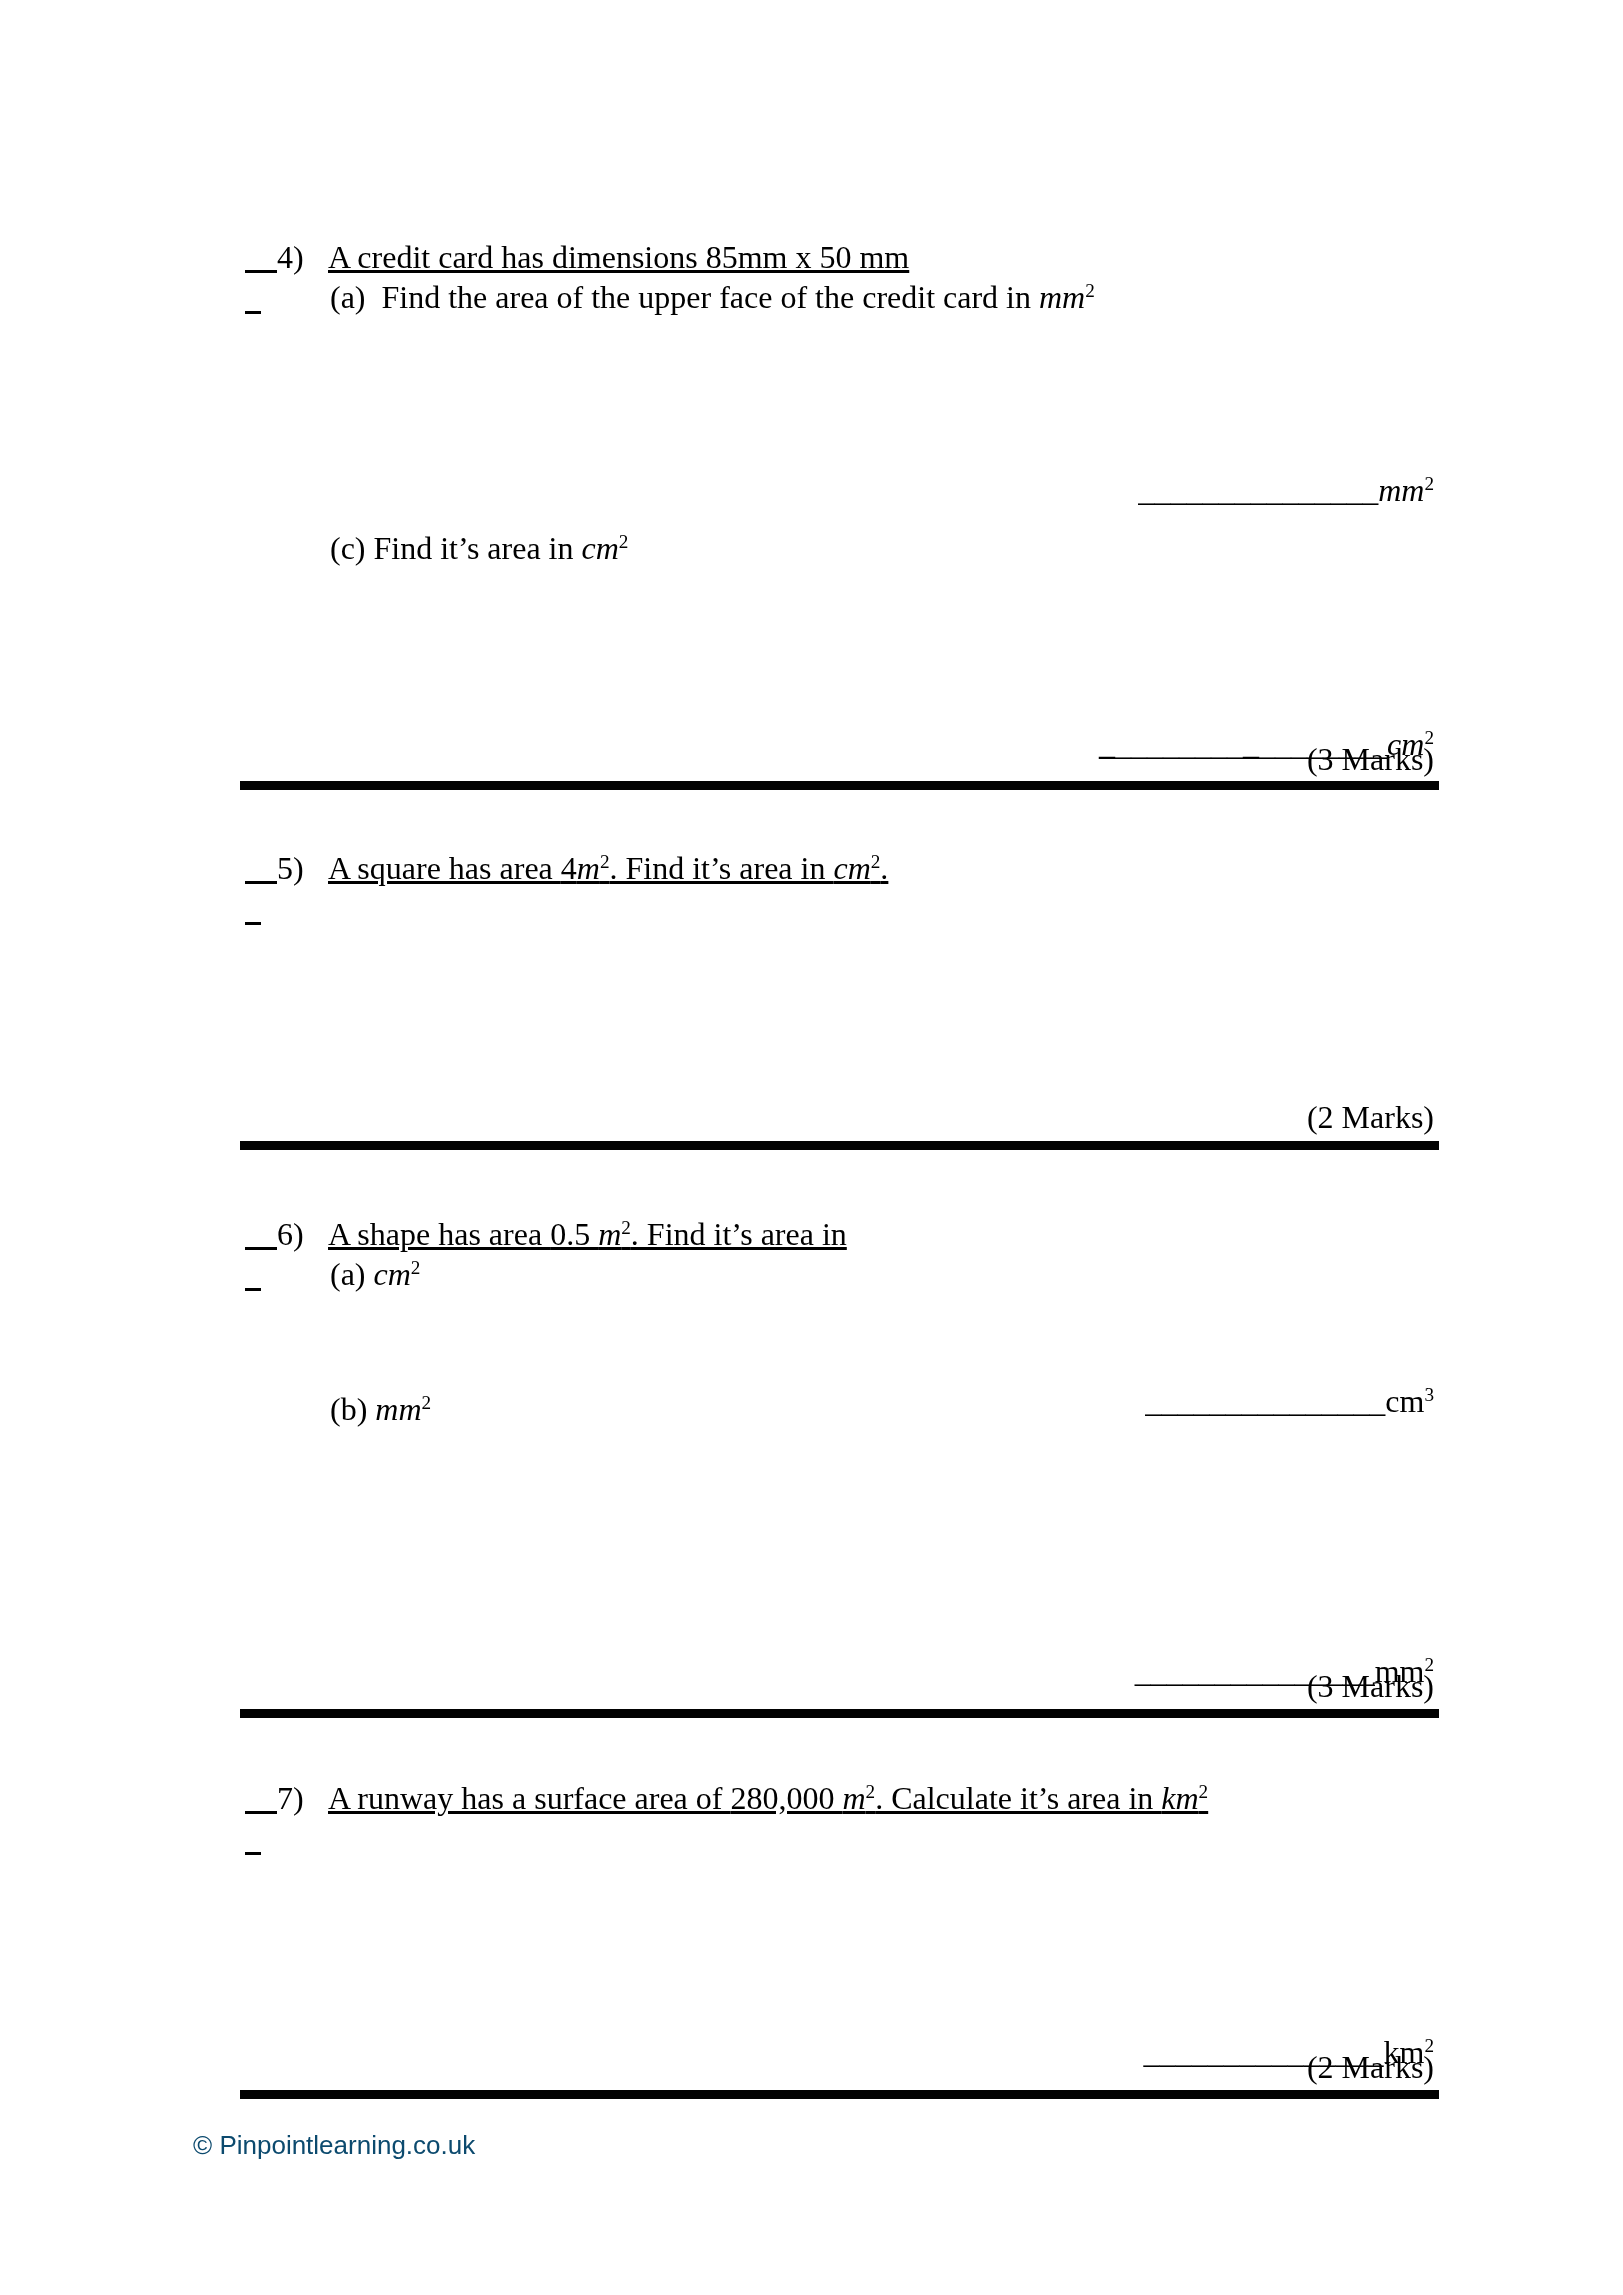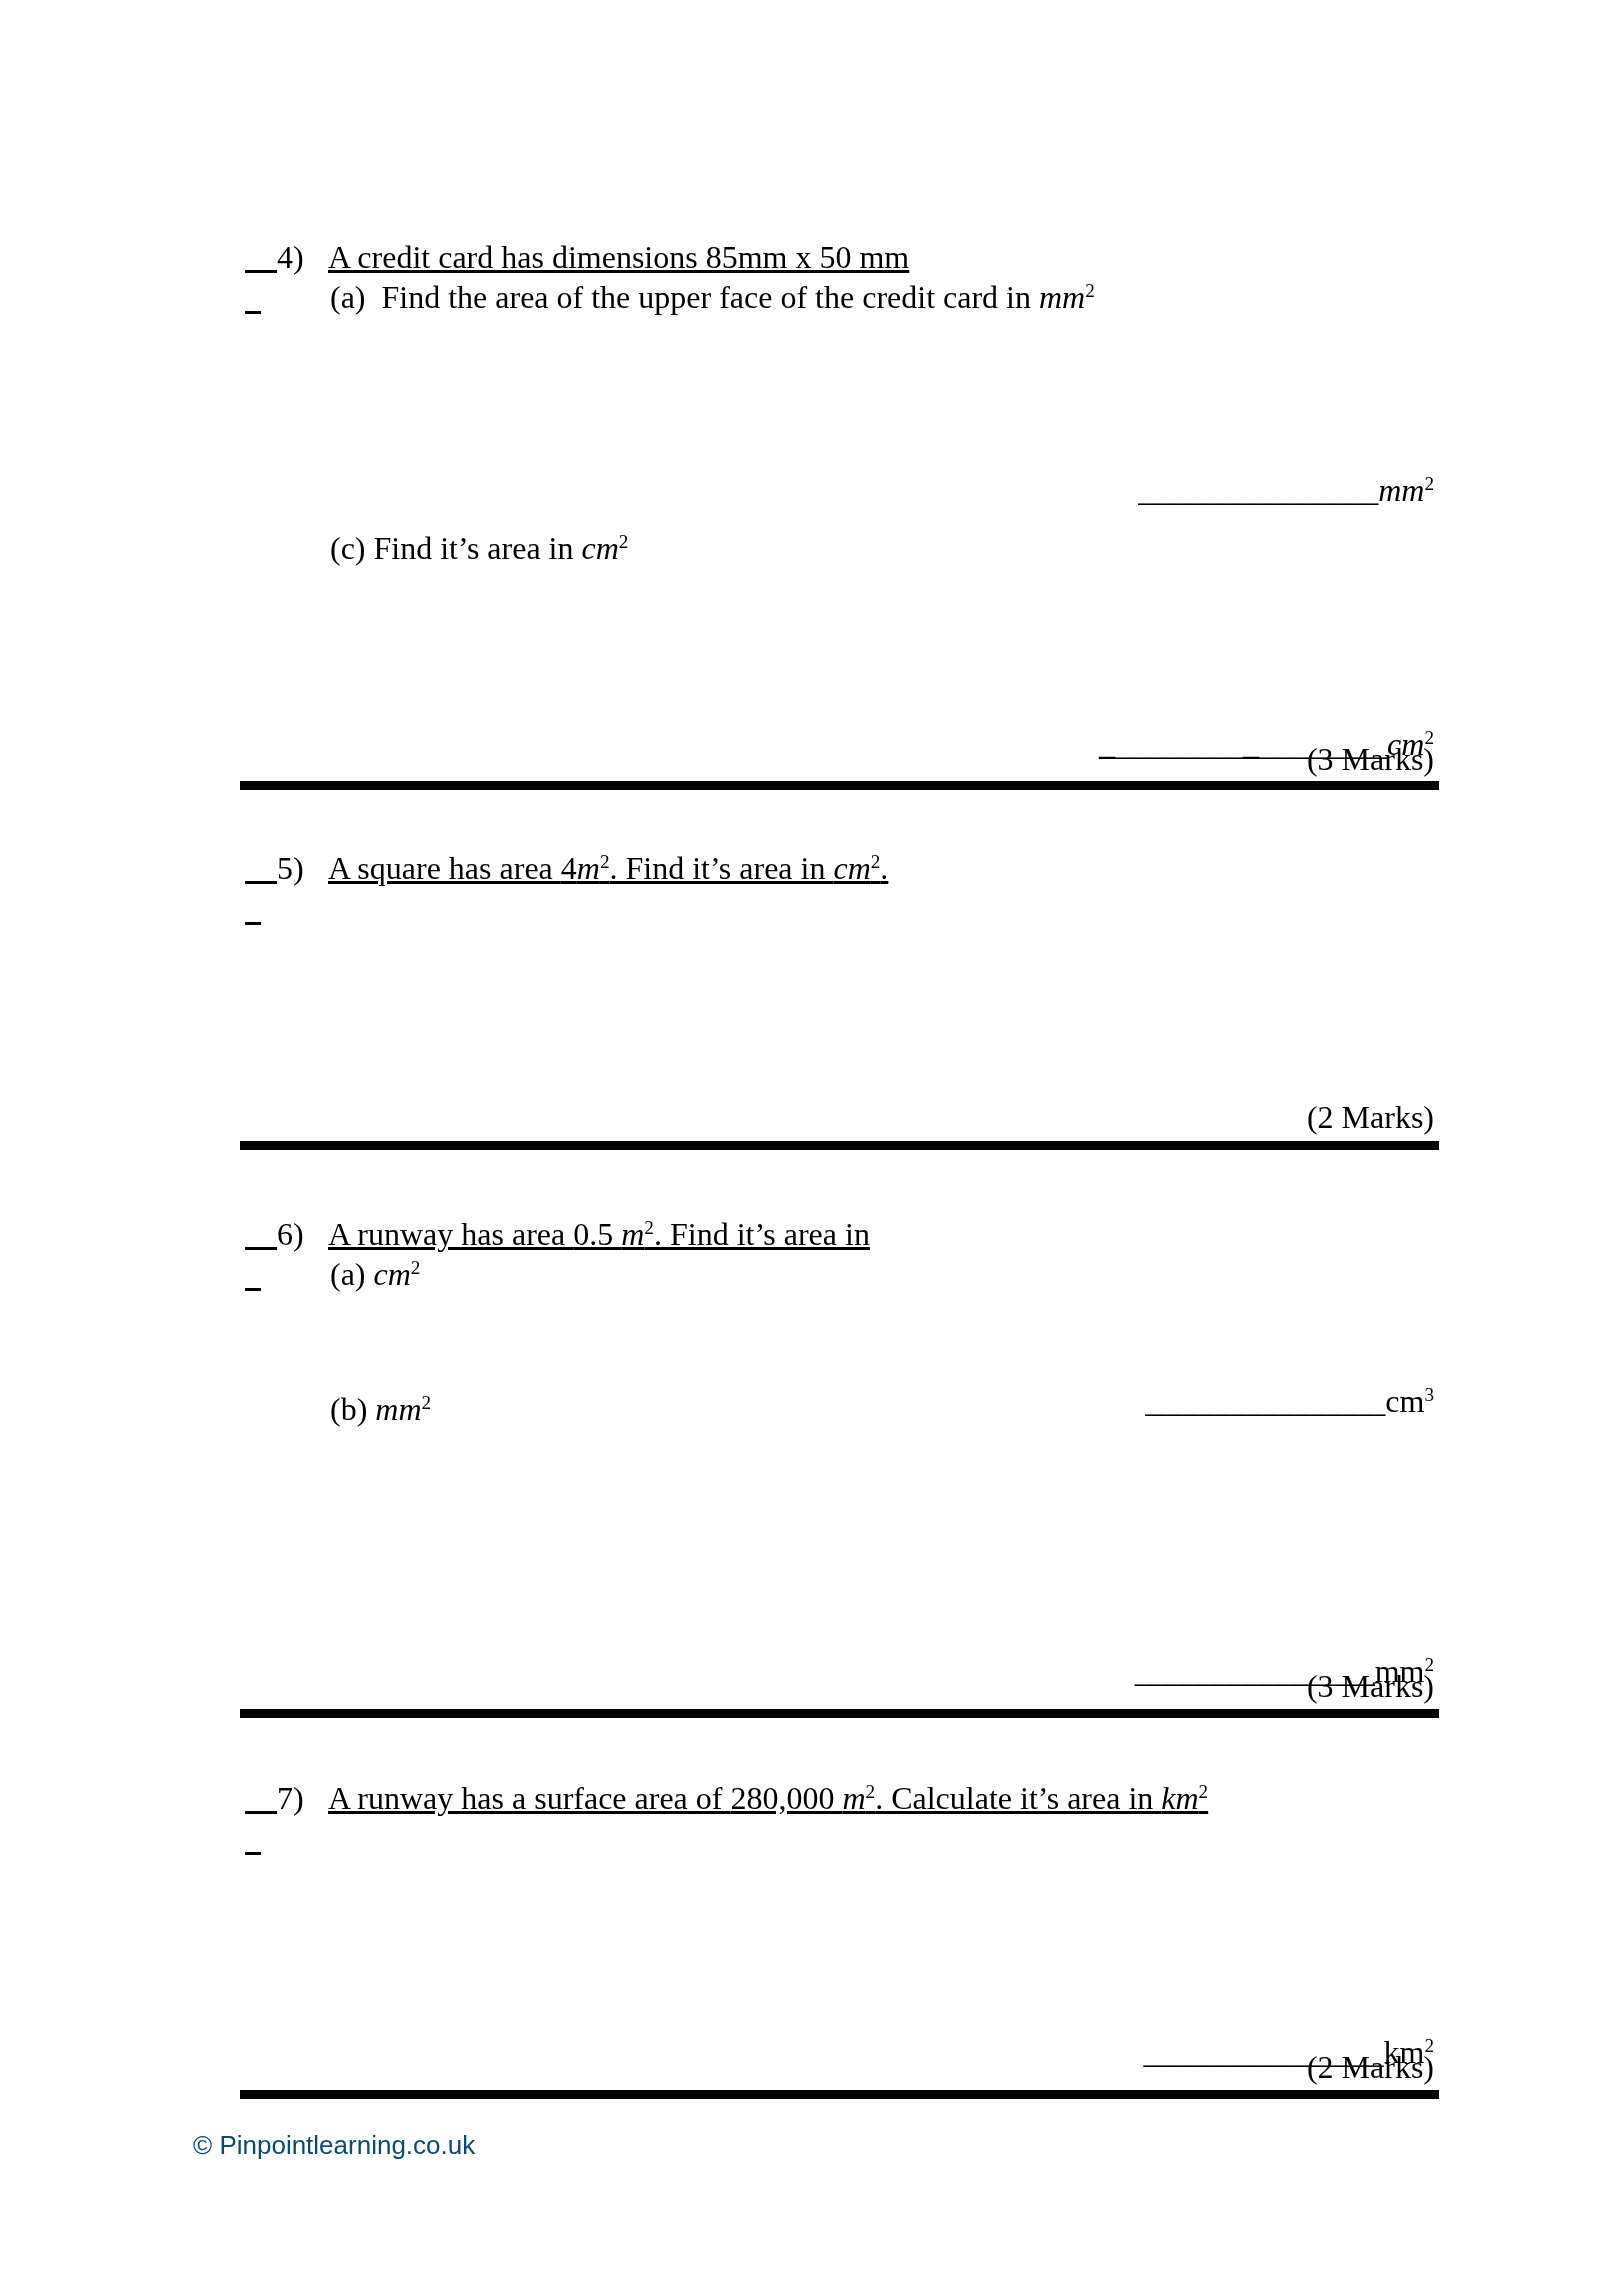--- a/index.html
+++ b/index.html
@@ -105,21 +105,21 @@
   <div class="row main" style="top:807px">
     <span class="qnum">5)</span><span>A square has area </span><span>4</span><span class="math">m</span><sup class="sp">2</sup><span>. Find it’s area in </span><span class="math">cm</span><sup class="sp">2</sup><span>.</span>
   </div>
 
 
   <div class="row marks-row" style="top:1097px">(2 Marks)</div>
 
   <div class="divider" style="top:1141px"></div>
 
   <div class="row main" style="top:1173px">
-    <span class="qnum">6)</span><span>A runway has area </span><span>0.5 </span><span class="math">m</span><sup class="sp">2</sup><span>. Find it’s area in</span>
+    <span class="qnum">6)</span><span>A shape has area </span><span>0.5 </span><span class="math">m</span><sup class="sp">2</sup><span>. Find it’s area in</span>
   </div>
 
   <div class="row sub" style="top:1213px">
     <span>(a) </span><span class="math">cm</span><sup class="sp">2</sup>
   </div>
 
   <div class="row answer-row" style="top:1340px">
     <span>_______________</span><span class="unit-roman">cm</span><sup class="sp">3</sup>
   </div>
 

